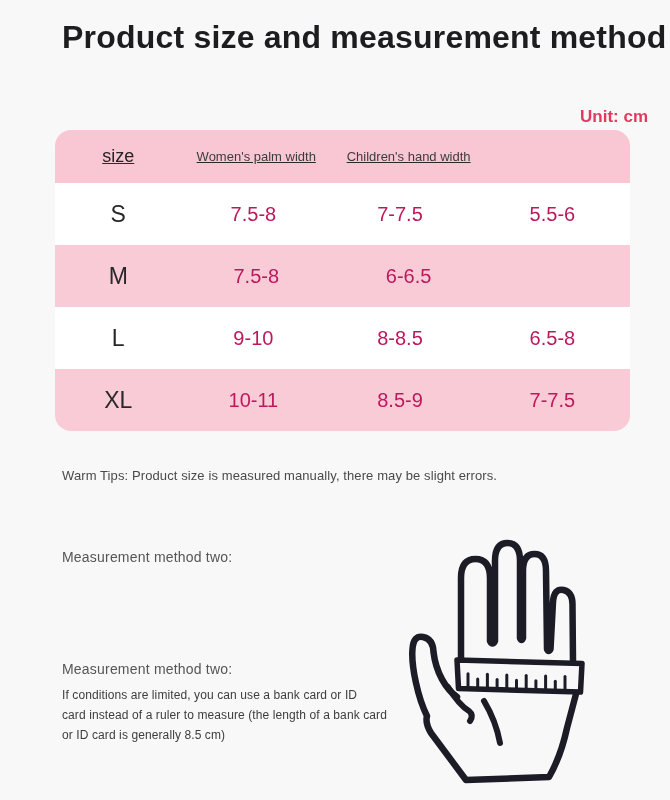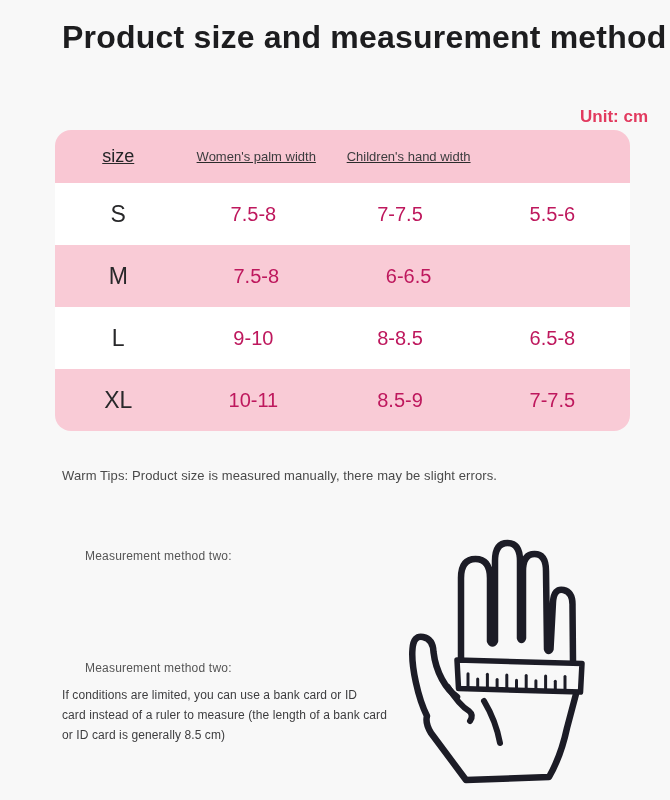--- a/index.html
+++ b/index.html
@@ -48,21 +48,21 @@
   .thead .c2,.thead .c3{font-size:13px;font-weight:500;color:#3c3c3e;}
   .size-cell{font-size:23px;color:#28282a;}
   .value-cell{font-size:20px;color:#be185d;}
 
   
   .warm-tips{
     left:62px;top:468px;
     font-size:13px;color:#4a4a4a;letter-spacing:.1px;
   }
   .method-label{
-    font-size:12px;color:#555;letter-spacing:.2px;margin-left:23px;
+    font-size:14px;color:#555;letter-spacing:.2px;
   }
   .method-text{
     white-space:pre;line-height:20px;color:#3d3d3f;letter-spacing:.1px;
   }
   .m1-label{left:62px;top:549px;}
   .m1-text{left:62px;top:573px;font-size:11px;}
   .m2-label{left:62px;top:661px;}
   .m2-text{left:62px;top:685px;font-size:12px;}
 
   

